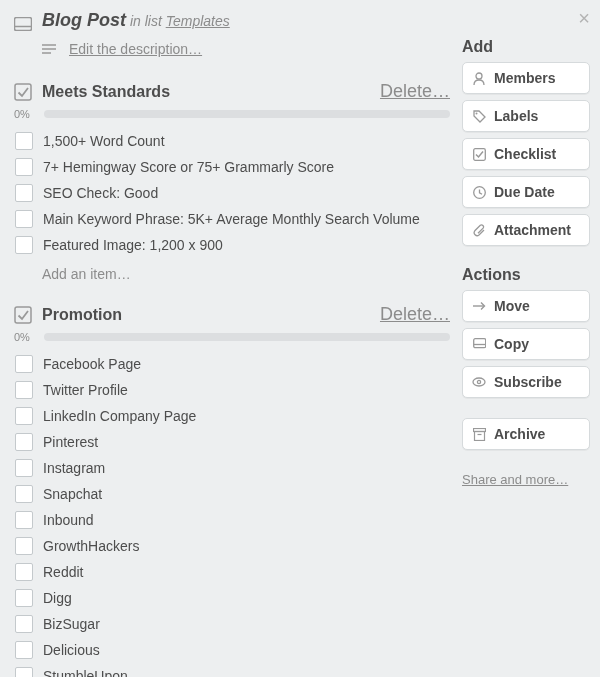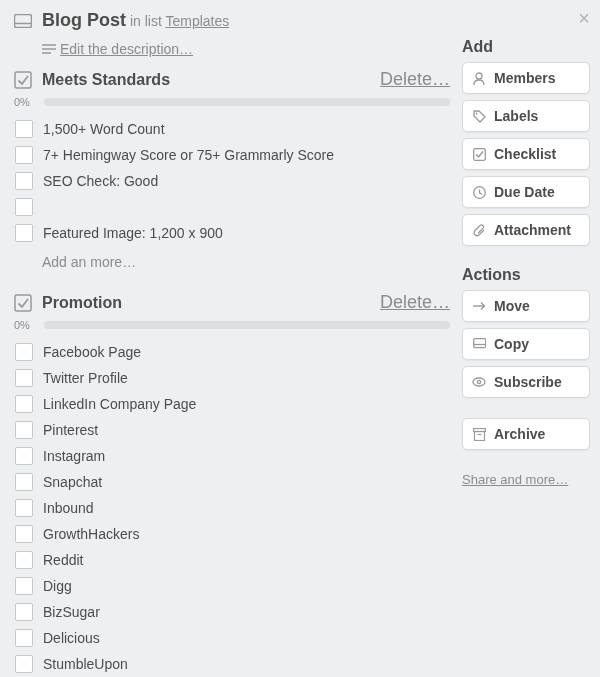--- a/index.html
+++ b/index.html
@@ -26,44 +26,45 @@
     color: #b3b3b3;
     cursor: pointer;
     line-height: 1;
   }
   .main-col { flex: 1; min-width: 0; }
   .side-col { width: 128px; flex-shrink: 0; padding-top: 28px; }
 
   
   .card-header {
     display: flex;
-    align-items: flex-start;
+    align-items: flex-end;
     gap: 10px;
+    font-style: italic;
   }
   .header-icon { color: #999; margin-top: 4px; }
   .card-title {
     font-size: 18px;
     font-weight: 700;
     color: #4d4d4d;
   }
   .in-list {
     font-size: 14px;
     font-weight: 400;
     color: #8c8c8c;
   }
   .in-list a { color: #8c8c8c; text-decoration: underline; }
 
   
   .desc-row {
     display: flex;
     align-items: center;
-    gap: 4px;
+    gap: 13px;
     margin-left: 28px;
     margin-top: 10px;
-    margin-bottom: 12px;
+    margin-bottom: 24px;
   }
   .desc-icon { color: #999; }
   .desc-link { color: #8c8c8c; text-decoration: underline; cursor: pointer; }
 
   
   .checklist { margin-bottom: 22px; }
   .checklist-head {
     display: flex;
     align-items: center;
     gap: 10px;
@@ -209,26 +210,27 @@
           <div class="check-item">
             <span class="checkbox"></span>
             <span class="check-label">7+ Hemingway Score or 75+ Grammarly Score</span>
           </div>
           <div class="check-item">
             <span class="checkbox"></span>
             <span class="check-label">SEO Check: Good</span>
           </div>
           <div class="check-item">
             <span class="checkbox"></span>
+            <span class="check-label">Main Keyword Phrase: 5K+ Average Monthly Search Volume</span>
           </div>
           <div class="check-item">
             <span class="checkbox"></span>
             <span class="check-label">Featured Image: 1,200 x 900</span>
           </div>
-          <div class="add-item">Add an more…</div>
+          <div class="add-item">Add an item…</div>
         </div>
         <div class="checklist">
           <div class="checklist-head">
             <span class="checklist-head-icon">
               <svg width="18" height="18" viewBox="0 0 18 18">
                 <rect x="1" y="1" width="16" height="16" rx="2" fill="none" stroke="#999" stroke-width="1.5"></rect>
                 <polyline points="4.5,9.5 8,13 14,5" fill="none" stroke="#999" stroke-width="1.8"></polyline>
               </svg>
             </span>
             <span class="checklist-title">Promotion</span>

